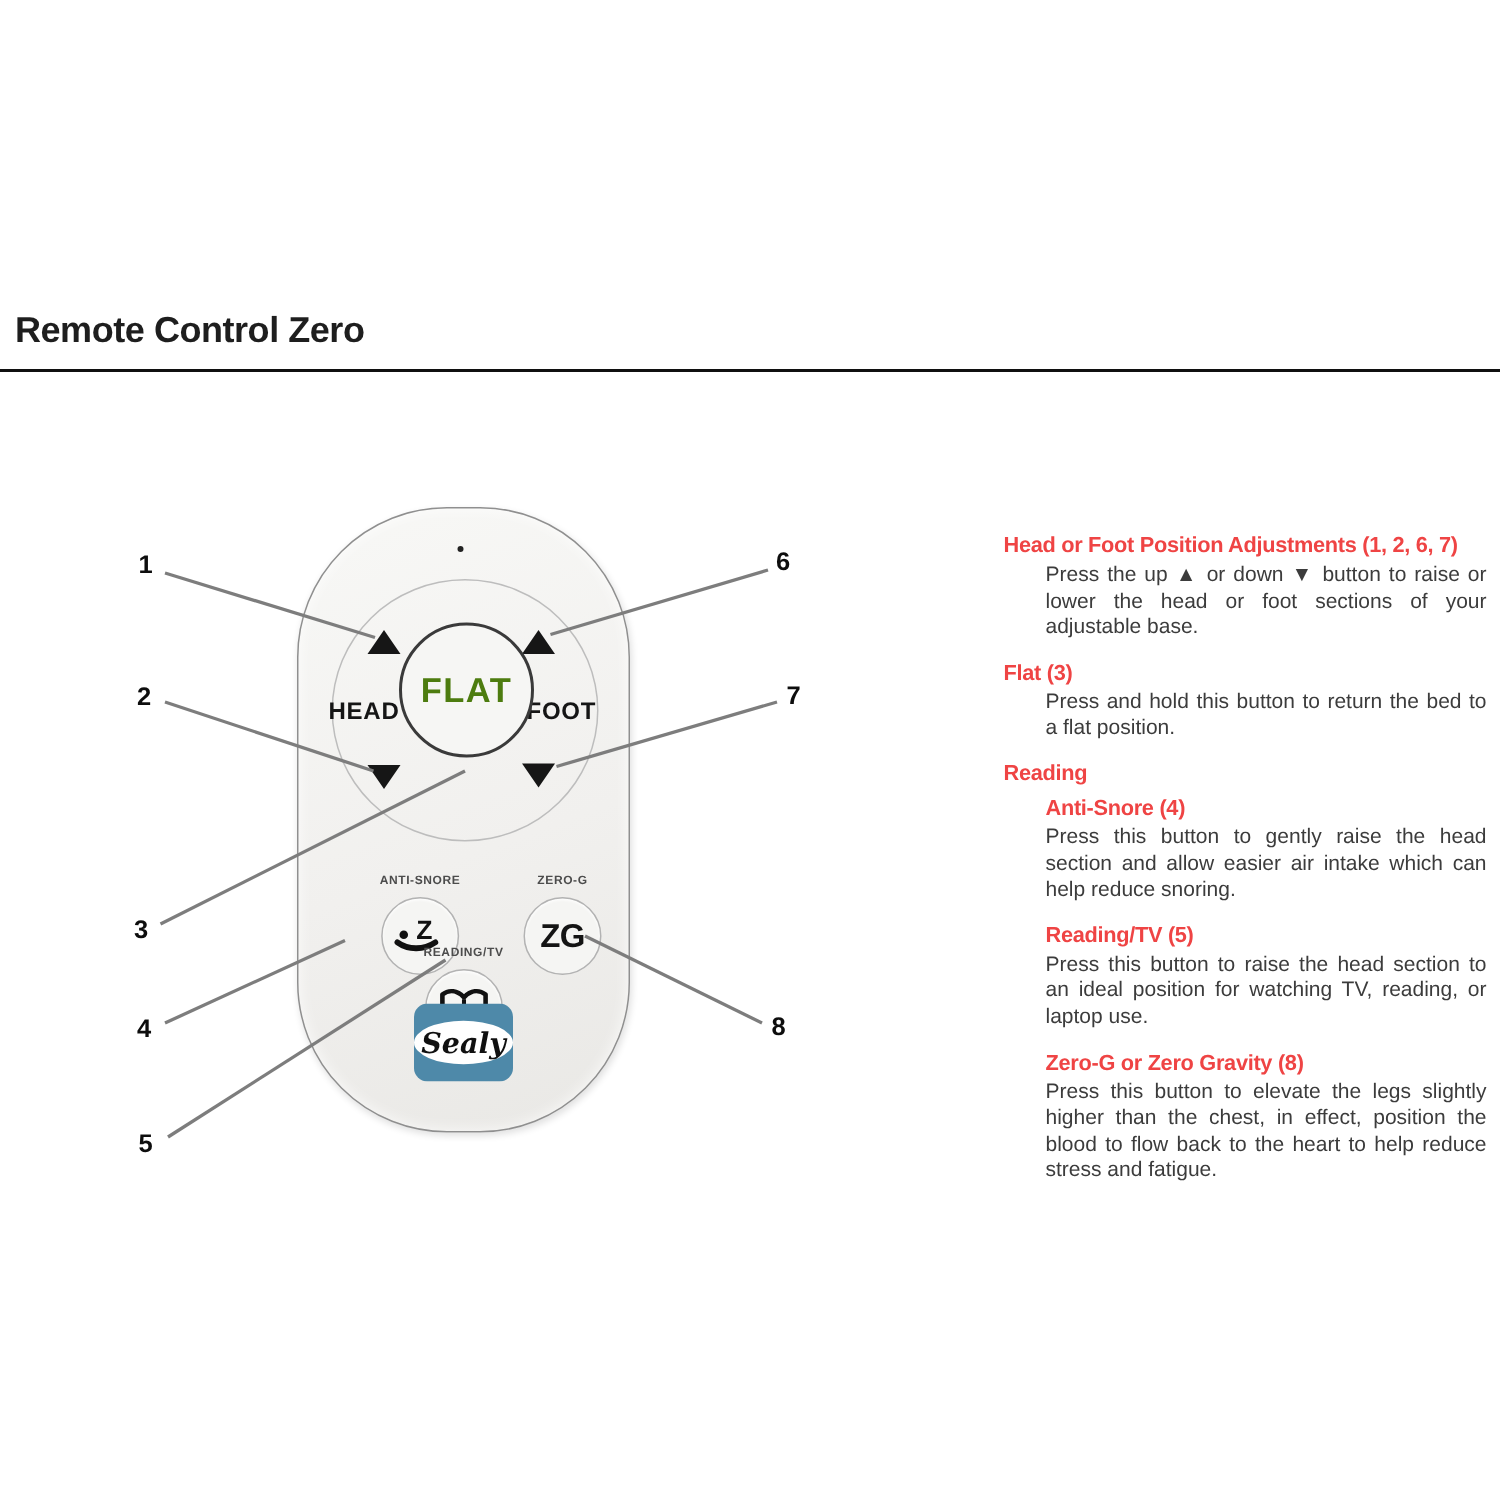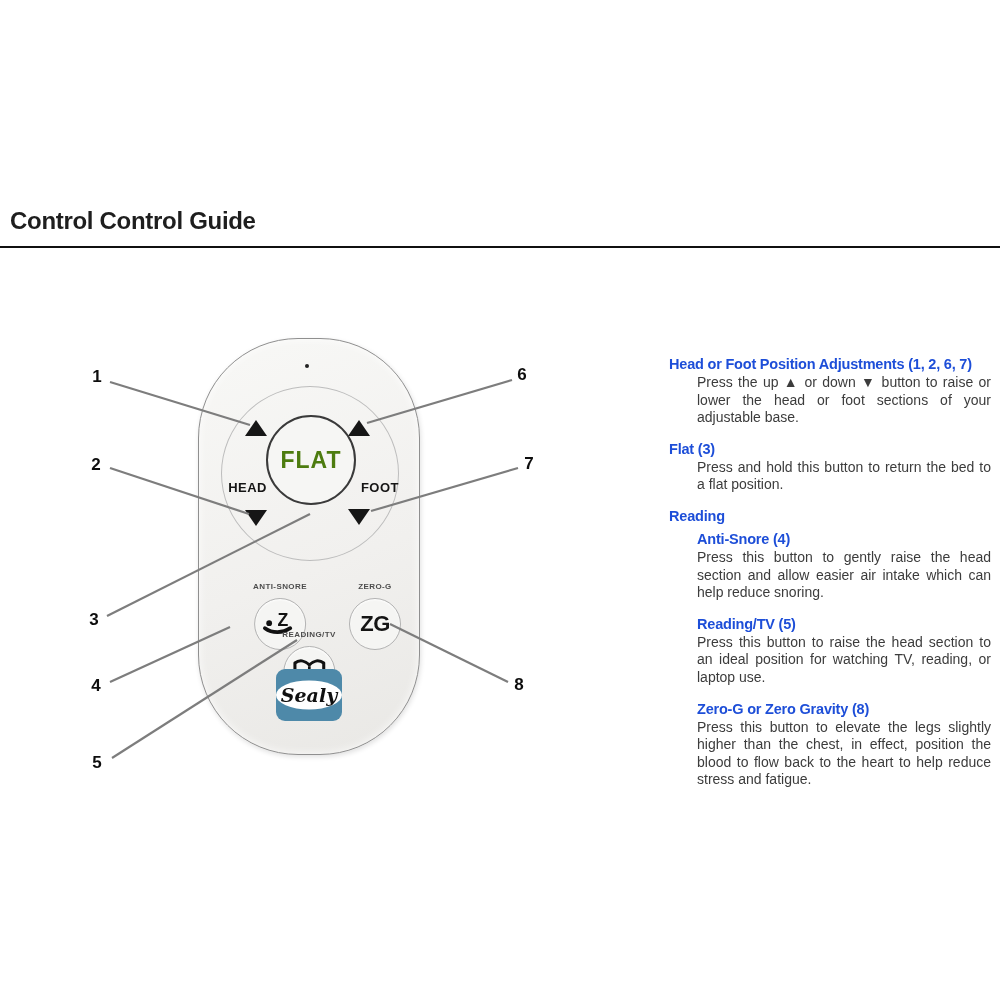--- a/index.html
+++ b/index.html
@@ -30,22 +30,22 @@
     position:absolute; left:22px; top:47px; width:176px; height:173px;
     border:1px solid #bdbdbd; border-radius:50%;
   }
   .flat-btn {
     position:absolute; left:67px; top:76px; width:86px; height:86px; border-radius:50%;
     border:2px solid #3a3a3a; background:#f6f6f4;
     display:flex; align-items:center; justify-content:center;
     font-size:23px; font-weight:bold; color:#4d7c0f; letter-spacing:1px;
   }
   .side-label {
-    position:absolute; top:141px; width:48px; text-align:right;
-    font-size:13px; font-weight:bold; color:#151515; letter-spacing:0.5px;
+    position:absolute; top:127px; width:48px; text-align:left;
+    font-size:16px; font-weight:bold; color:#151515; letter-spacing:0.5px;
   }
   .side-label.head { left:20px; }
   .side-label.foot { left:152px; }
   .tri { position:absolute; width:0; height:0; cursor:pointer; }
   .tri.up   { border-left:11px solid transparent; border-right:11px solid transparent; border-bottom:16px solid #161616; }
   .tri.down { border-left:11px solid transparent; border-right:11px solid transparent; border-top:16px solid #161616; }
   .tri.head-up   { left:46px;  top:81px; }
   .tri.foot-up   { left:149px; top:81px; }
   .tri.head-down { left:46px;  top:171px; }
   .tri.foot-down { left:149px; top:170px; }
@@ -71,35 +71,35 @@
   .callout-num {
     position:absolute; transform:translate(-50%,-50%); z-index:3;
     font-size:17px; font-weight:bold; color:#0d0d0d;
   }
 
   
   .text-panel { position:absolute; left:669px; top:355px; width:324px; z-index:1; }
   .sec { padding-left:28px; margin-bottom:13px; }
   .sec h3 {
     margin:0 0 1px 0; font-size:14.5px; line-height:18px; font-weight:bold;
-    color:#1d4ed8; white-space:nowrap; letter-spacing:-0.2px;
+    color:#ef4444; white-space:nowrap; letter-spacing:-0.2px;
   }
   .sec h3.outdent { margin-left:-28px; }
   .sec p {
     margin:0; font-size:14px; line-height:17.6px; color:#3c3c3c;
     text-align:justify; width:294px;
   }
   .sec.presets { margin-bottom:5px; }
 </style>
 </head>
 <body>
 
 <div class="canvas">
 
-  <h1 class="title">Control Control Guide</h1>
+  <h1 class="title">Remote Control Zero</h1>
   <div class="rule"></div>
 
   <div class="remote">
     <div class="led"></div>
 
     <div class="dpad-ring"></div>
 
     <div class="tri up head-up"></div>
     <div class="tri up foot-up"></div>
     <div class="tri down head-down"></div>

